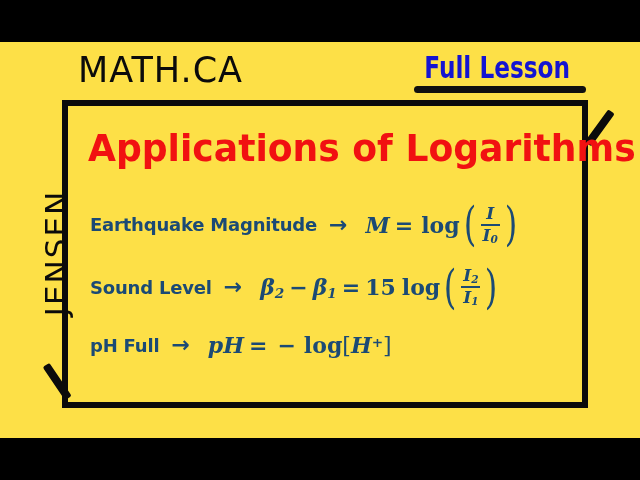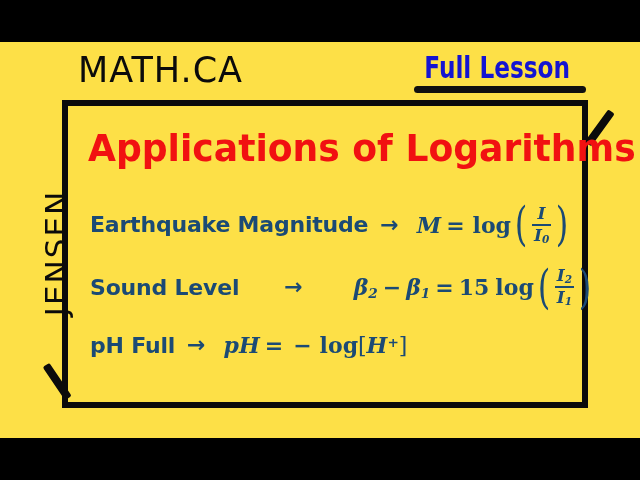--- a/index.html
+++ b/index.html
@@ -137,26 +137,26 @@
   .formula-row {
     position: absolute;
     left: 90px;
     width: 490px;
     display: flex;
     align-items: center;
     color: #1b4a75;
     white-space: nowrap;
   }
   #formula-row-0 { top: 205px; }
-  #formula-row-1 { top: 267px; gap: 33px; }
+  #formula-row-1 { top: 267px; }
   #formula-row-2 { top: 332px; }
 
   .formula-name {
     font-family: "DejaVu Sans", sans-serif;
-    font-size: 22px;
+    font-size: 18px;
     font-weight: bold;
     letter-spacing: -0.2px;
   }
   .formula-arrow {
     font-family: "DejaVu Sans", sans-serif;
     font-size: 22px;
     font-weight: bold;
     padding: 0 2px 0 12px;
     line-height: 1;
   }

